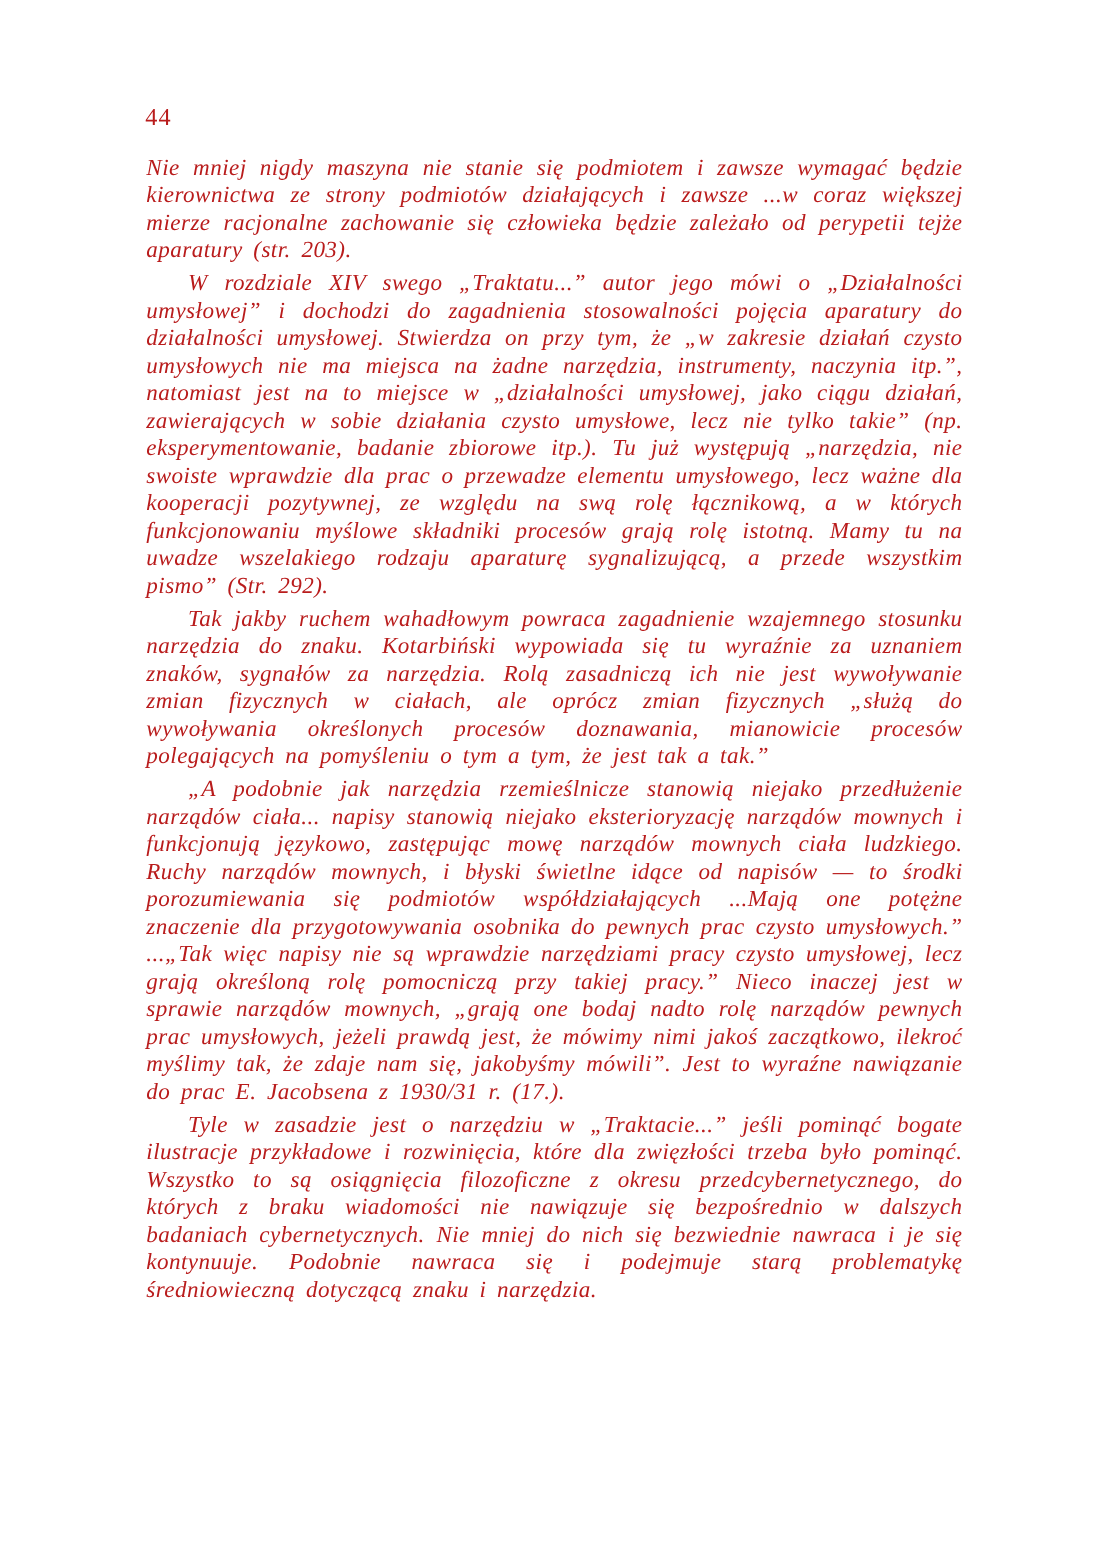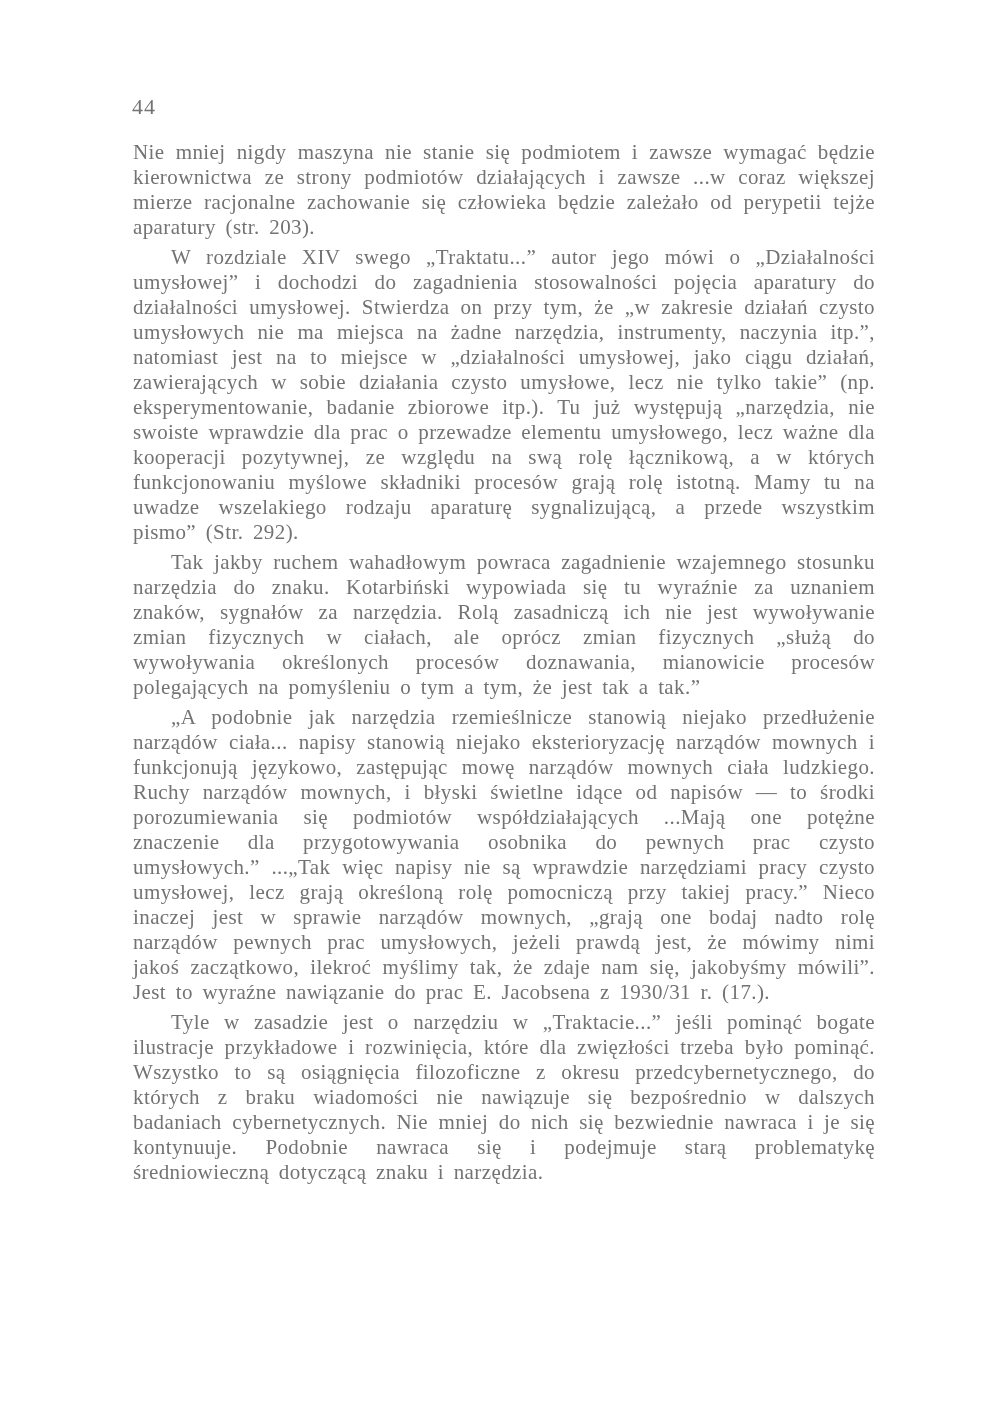--- a/index.html
+++ b/index.html
@@ -5,41 +5,42 @@
   html, body {
     margin: 0;
     padding: 0;
     background: #ffffff;
   }
   .page {
     position: relative;
     width: 1000px;
     height: 1420px;
     background: #ffffff;
-    color: #737373;
+    color: #b91c1c;
     font-family: "Liberation Serif", "DejaVu Serif", serif;
     overflow: hidden;
   }
   .page-number {
     position: absolute;
     left: 132px;
     top: 94px;
     font-size: 22px;
     letter-spacing: 1px;
   }
   .text-block {
     position: absolute;
     left: 133px;
     top: 140px;
     width: 742px;
     font-size: 21px;
     line-height: 25px;
     text-align: justify;
     letter-spacing: 0.4px;
     word-spacing: 4px;
+    font-style: italic;
   }
   .para {
     margin: 0 0 5px 0;
     text-indent: 38px;
   }
   .para.no-indent {
     text-indent: 0;
   }
   .closing {
     margin: 12px 0 0 0;

